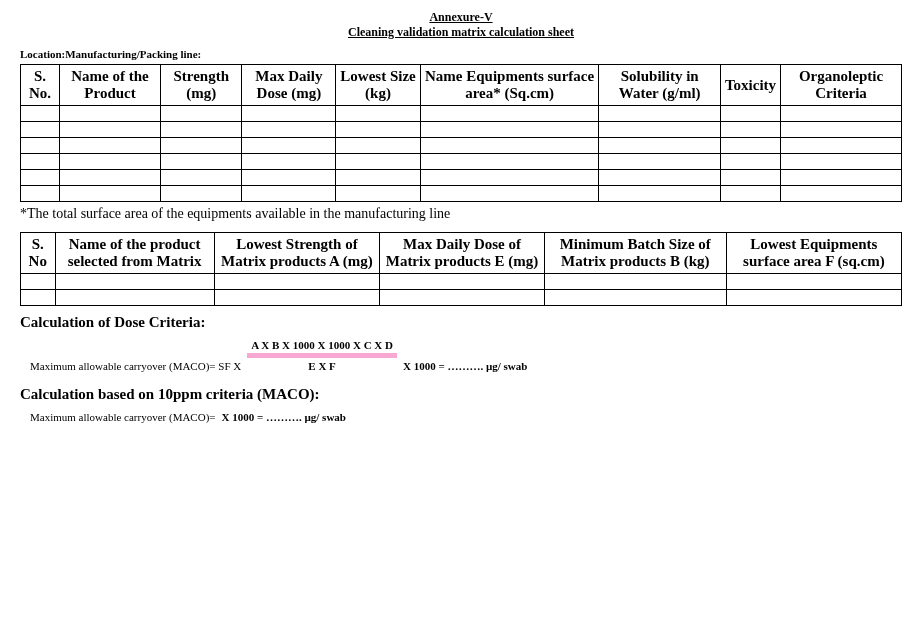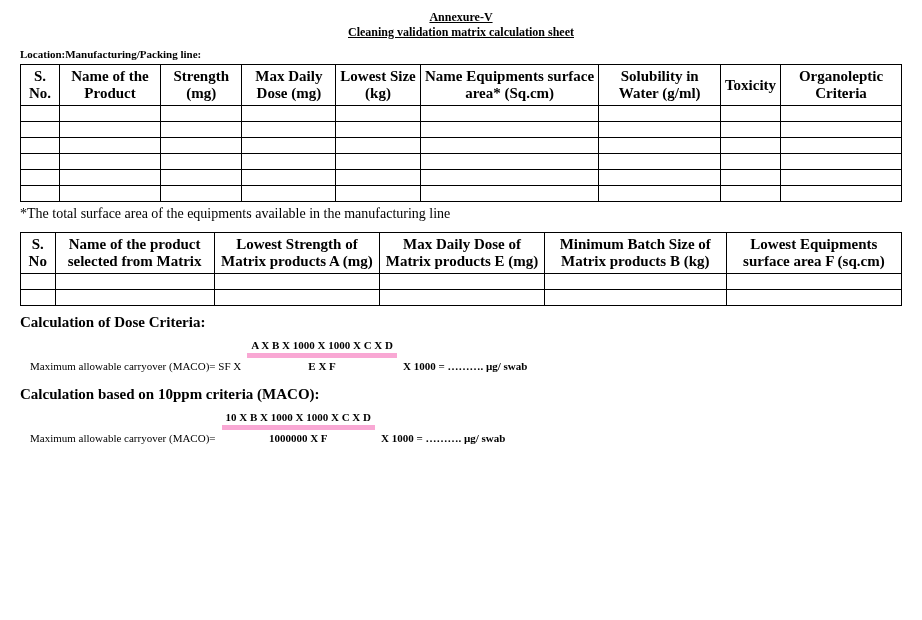--- a/index.html
+++ b/index.html
@@ -236,20 +236,16 @@
       <span class="formula-text">X 1000 = ………. µg/ swab</span>
     </div>
   </div>
 </div>
 
 <div class="calc-section2">
   <div class="calc-title">Calculation based on 10ppm criteria (MACO):</div>
   <div class="formula-block">
     <div class="formula-line">
       <span>Maximum allowable carryover (MACO)=</span>
-      <span class="fraction">
-        <span class="numerator formula-text">10 X B X 1000 X 1000 X C X D</span>
-        <span class="denominator formula-text">1000000 X F</span>
-      </span>
       <span class="formula-text">X 1000 = ………. µg/ swab</span>
     </div>
   </div>
 </div>
 
 </body></html>

